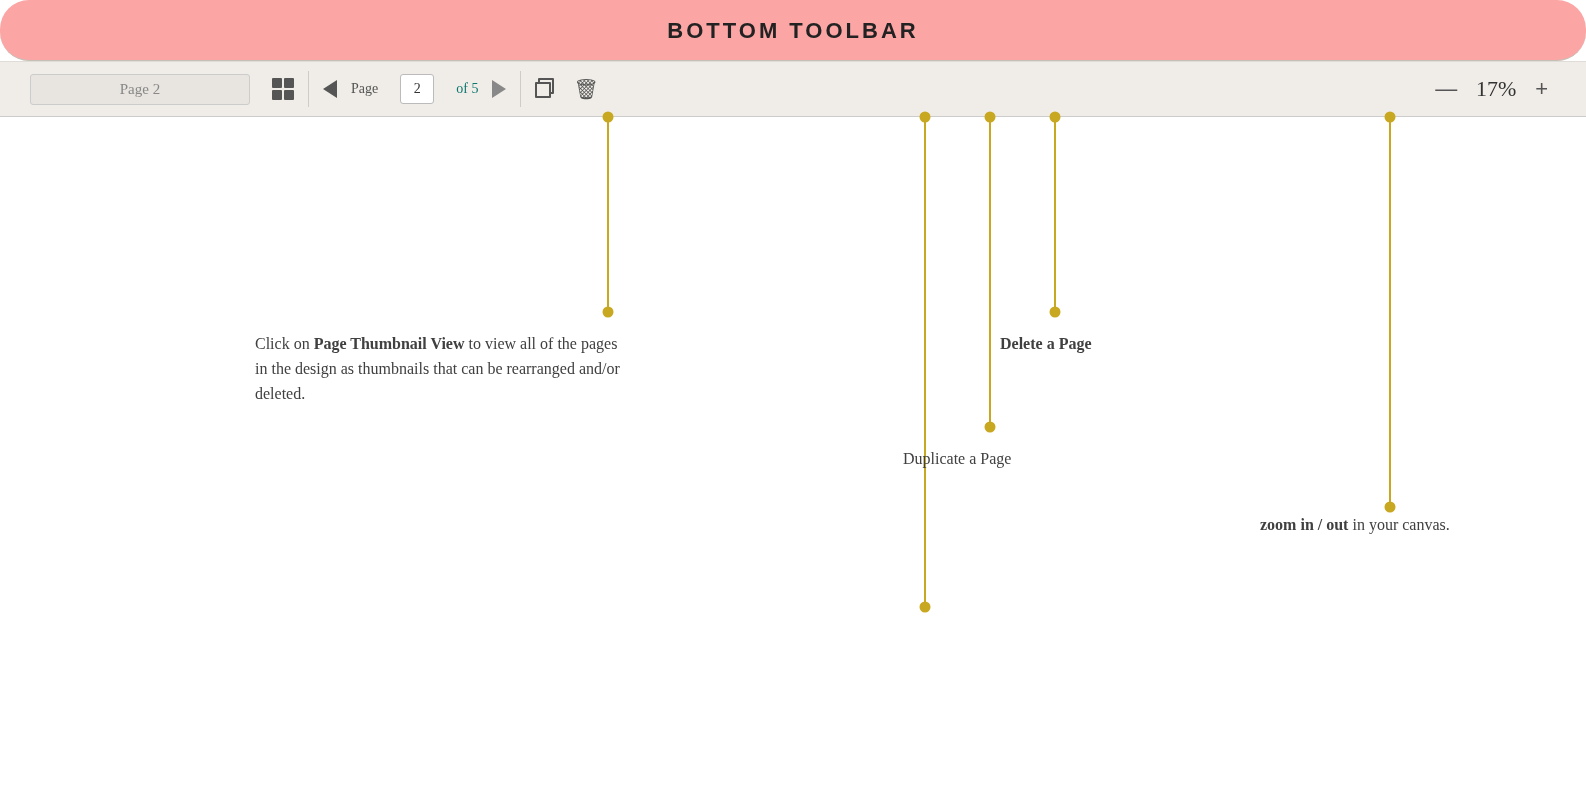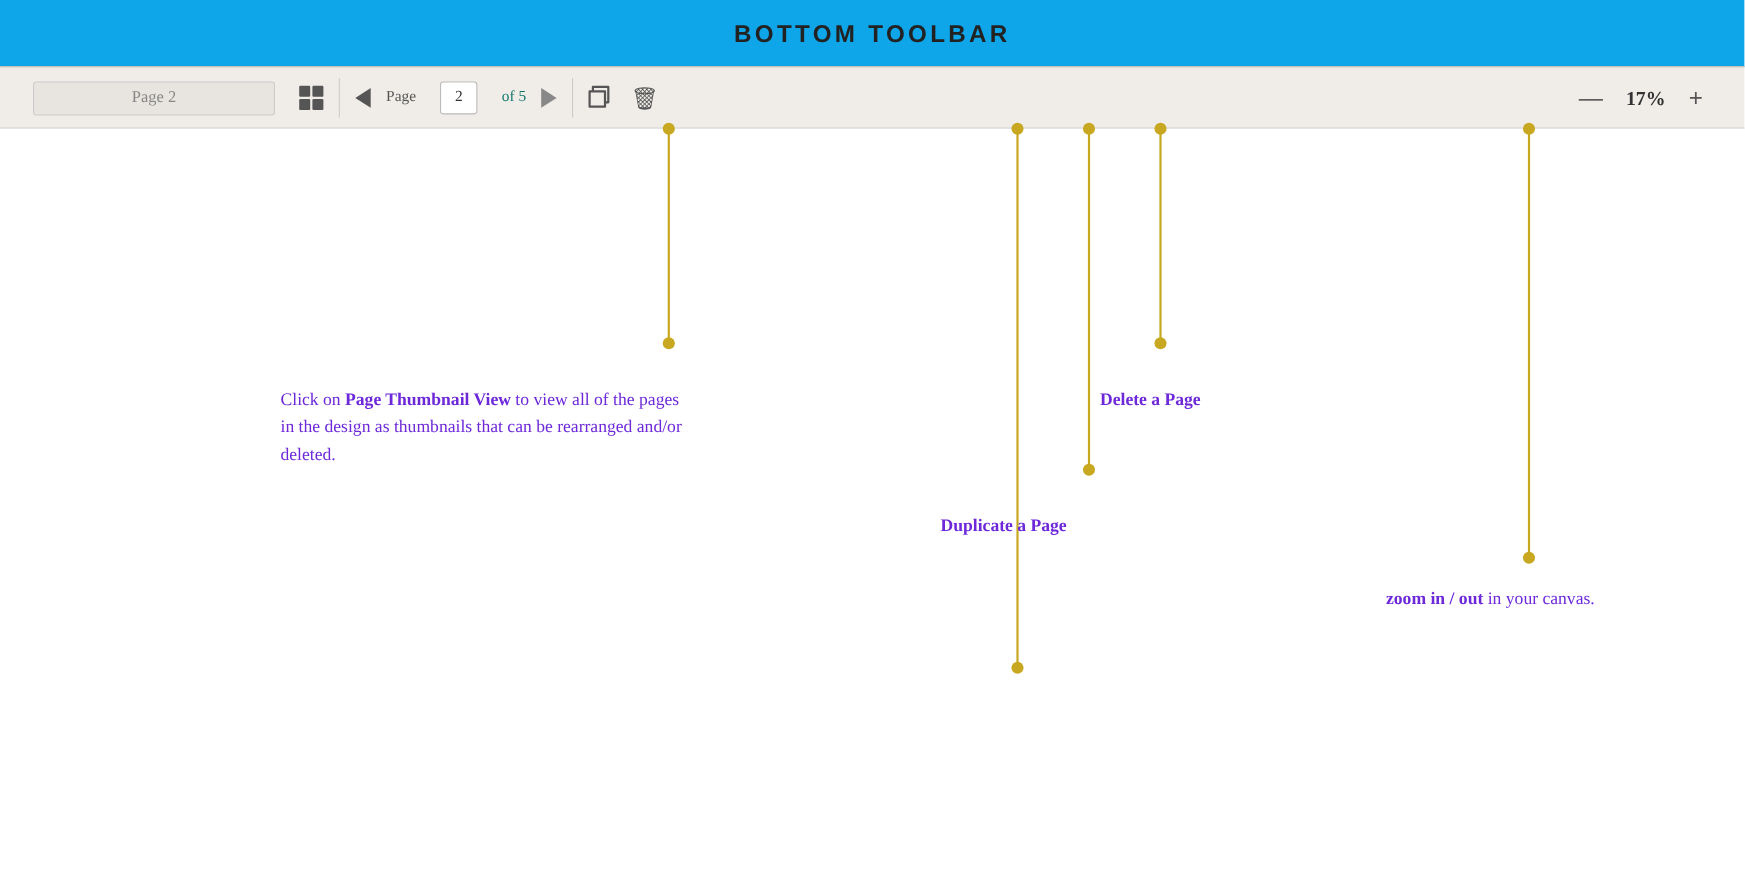--- a/index.html
+++ b/index.html
@@ -8,24 +8,25 @@
       font-family: Georgia, 'Times New Roman', serif;
       background: #ffffff;
       width: 1586px;
       height: 806px;
       overflow: hidden;
       position: relative;
     }
 
     
     .header-bar {
-      background: #0ea5e9;
+      background: #fca5a5;
       text-align: center;
       padding: 18px 0 16px 0;
       border-bottom: 1px solid #c5c0b5;
+      border-radius: 29px;
     }
 
     .header-title {
       font-family: Arial, Helvetica, sans-serif;
       font-weight: 700;
       font-size: 22px;
       letter-spacing: 3px;
       color: #222;
     }
 
@@ -146,22 +147,22 @@
       font-size: 22px;
       color: #555;
       background: none;
       border: none;
       cursor: pointer;
       padding: 2px 8px;
       font-weight: 300;
     }
 
     .zoom-value {
-      font-size: 18px;
-      font-weight: 700;
+      font-size: 22px;
+      font-weight: 400;
       color: #333;
       min-width: 50px;
       text-align: center;
     }
 
     
     .dup-icon {
       position: relative;
       width: 22px;
       height: 22px;
@@ -211,23 +212,22 @@
       height: 11px;
       border-radius: 50%;
       background: #c8a820;
       transform: translate(-50%, -50%);
     }
 
     
     .annotation-text {
       position: absolute;
       font-size: 16px;
-      color: #6d28d9;
+      color: #404040;
       line-height: 1.55;
-      margin-top: 20px;
     }
 
     .annotation-text b {
       font-weight: 700;
     }
   </style>
 </head>
 <body>
 
 <div class="header-bar">
@@ -298,21 +298,21 @@
 
   <div class="annotation-dot" style="left: 925px; top: 0px;"></div>
   <div class="annotation-line" style="left: 924px; top: 0px; width: 2px; height: 490px;"></div>
   <div class="annotation-dot" style="left: 925px; top: 490px;"></div>
 
 
   <div class="annotation-dot" style="left: 990px; top: 0px;"></div>
   <div class="annotation-line" style="left: 989px; top: 0px; width: 2px; height: 310px;"></div>
   <div class="annotation-dot" style="left: 990px; top: 310px;"></div>
 
-  <div class="annotation-text" style="left: 855px; top: 330px; max-width: 240px; font-weight: 700;">
+  <div class="annotation-text" style="left: 903px; top: 330px; max-width: 240px; font-weight: 400;">
     <span>Duplicate a Page</span>
   </div>
 
   <div class="annotation-dot" style="left: 1055px; top: 0px;"></div>
   <div class="annotation-line" style="left: 1054px; top: 0px; width: 2px; height: 195px;"></div>
   <div class="annotation-dot" style="left: 1055px; top: 195px;"></div>
 
   <div class="annotation-text" style="left: 1000px; top: 215px; max-width: 240px; font-weight: 700;">
     <span>Delete a Page</span>
   </div>

